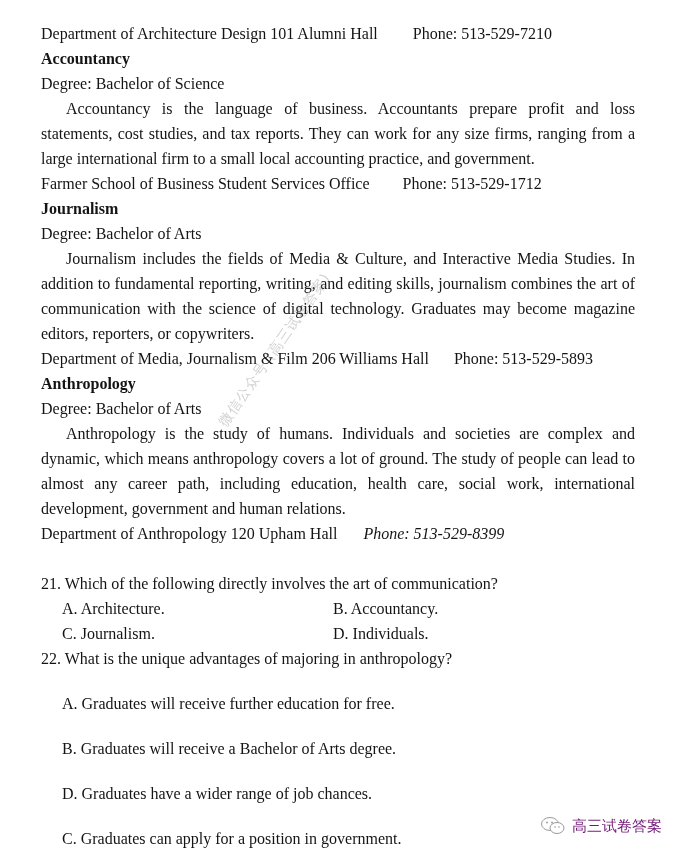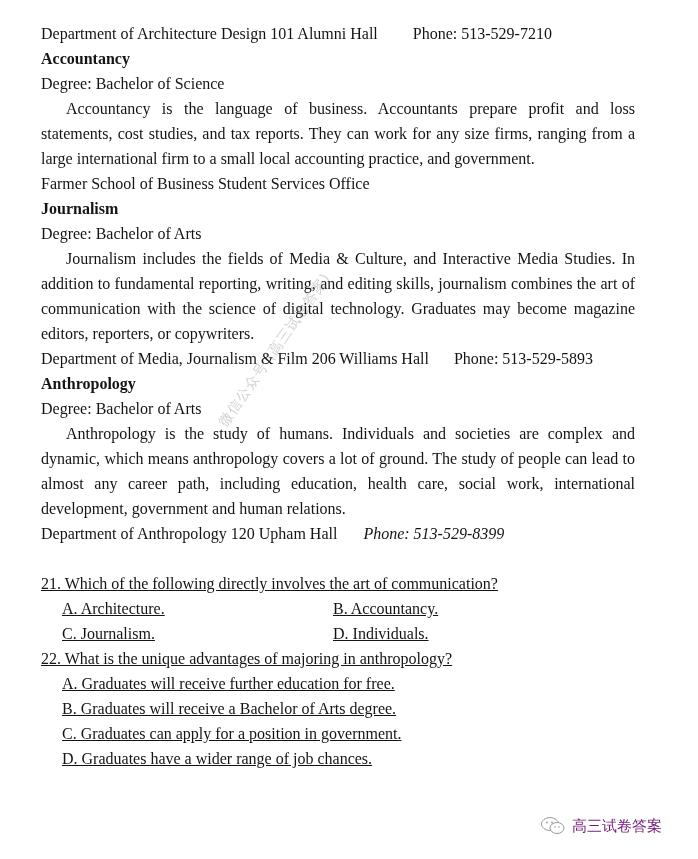--- a/index.html
+++ b/index.html
@@ -29,25 +29,25 @@
       text-align: justify;
       text-align-last: left;
       text-indent: 25px;
       margin: 0;
     }
     .contact { display: flex; white-space: nowrap; line-height: 25px; height: 25px; }
     .contact .gap1 { margin-left: 35px; }
     .contact .gap2 { margin-left: 33px; }
     .contact .gap3 { margin-left: 25px; }
     .contact .gap4 { margin-left: 26px; font-style: italic; }
-    .questions { margin-top: 25px; text-decoration: underline; }
+    .questions { margin-top: 25px; }
     .q { line-height: 25px; height: 25px; white-space: nowrap; }
     .opt-row { display: flex; line-height: 25px; height: 25px; padding-left: 21px; white-space: nowrap; align-items: flex-end; }
     .opt-row .col { width: 271px; }
-    .opt-single { line-height: 25px; height: 25px; padding-left: 21px; white-space: nowrap; }
+    .opt-single { line-height: 25px; height: 25px; padding-left: 21px; white-space: nowrap; margin-top: 20px; }
     .watermark {
       position: absolute;
       left: 215px;
       top: 420px;
       transform: rotate(-55deg);
       transform-origin: left top;
       font-family: "DejaVu Sans", sans-serif;
       font-size: 14px;
       color: rgba(120,120,120,0.35);
       white-space: nowrap;
@@ -75,20 +75,21 @@
   <div class="contact">
     <span>Department of Architecture Design 101 Alumni Hall</span>
     <span class="gap1">Phone: 513-529-7210</span>
   </div>
 
   <div class="line bold">Accountancy</div>
   <div class="line">Degree: Bachelor of Science</div>
   <p class="para">Accountancy is the language of business. Accountants prepare profit and loss statements, cost studies, and tax reports. They can work for any size firms, ranging from a large international firm to a small local accounting practice, and government.</p>
   <div class="contact">
     <span>Farmer School of Business Student Services Office</span>
+    <span class="gap2">Phone: 513-529-1712</span>
   </div>
 
   <div class="line bold">Journalism</div>
   <div class="line">Degree: Bachelor of Arts</div>
   <p class="para">Journalism includes the fields of Media &amp; Culture, and Interactive Media Studies. In addition to fundamental reporting, writing, and editing skills, journalism combines the art of communication with the science of digital technology. Graduates may become magazine editors, reporters, or copywriters.</p>
   <div class="contact">
     <span>Department of Media, Journalism &amp; Film 206 Williams Hall</span>
     <span class="gap3">Phone: 513-529-5893</span>
   </div>
 
@@ -110,22 +111,22 @@
       <div class="opt-row">
         <span class="col">C. Journalism.</span>
         <span>D. Individuals.</span>
       </div>
     </div>
 
     <div>
       <div class="q">22. What is the unique advantages of majoring in anthropology?</div>
       <div class="opt-single">A. Graduates will receive further education for free.</div>
       <div class="opt-single">B. Graduates will receive a Bachelor of Arts degree.</div>
+      <div class="opt-single">D. Graduates have a wider range of job chances.</div>
       <div class="opt-single">C. Graduates can apply for a position in government.</div>
-      <div class="opt-single">D. Graduates have a wider range of job chances.</div>
     </div>
 
   </div>
 </div>
 
 <div class="watermark">微信公众号 (高三试卷答案)</div>
 
 <div class="logo">
   <span class="wechat-icon">
     <svg width="26" height="20" viewBox="0 0 26 20">

